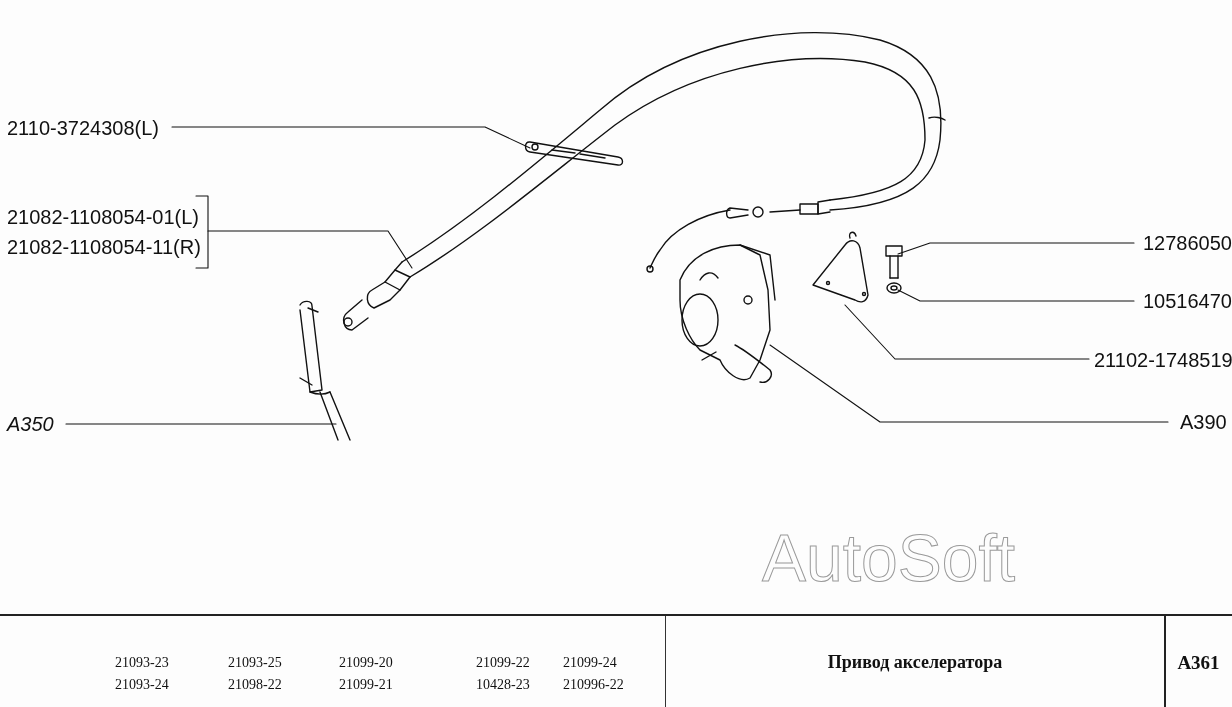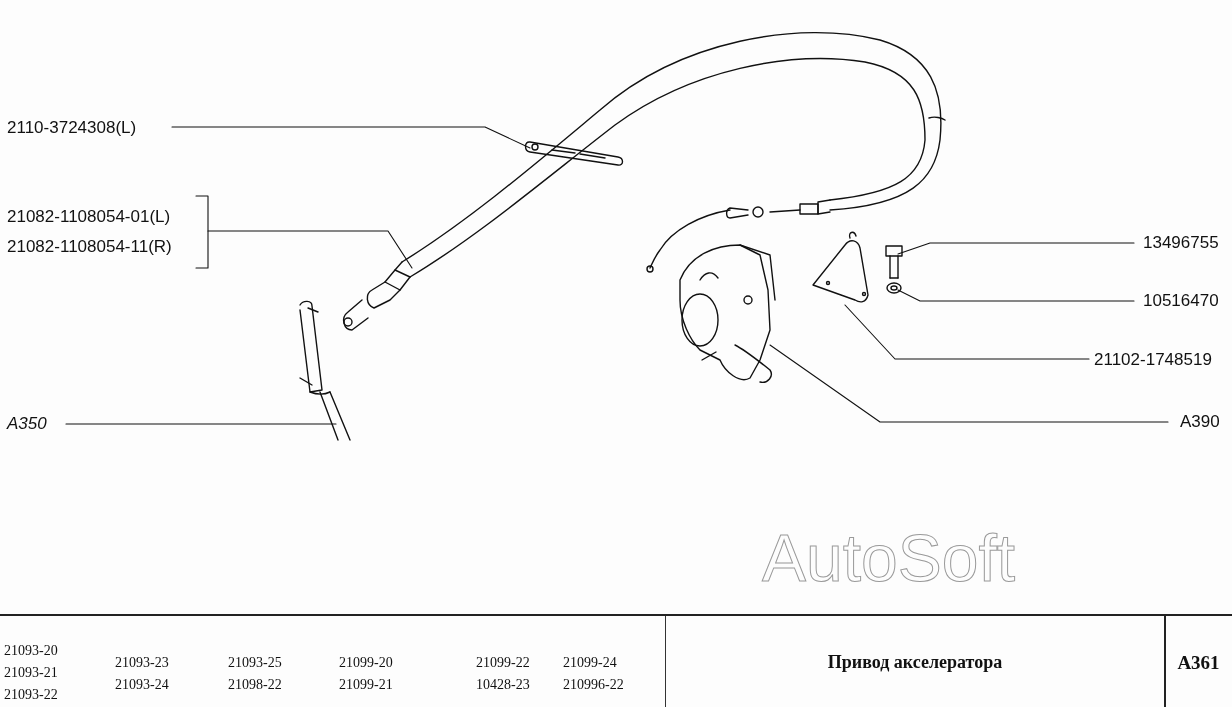--- a/index.html
+++ b/index.html
@@ -2,21 +2,21 @@
 <html><head>
   <meta charset="utf-8">
   <style>
     html, body { margin: 0; padding: 0; }
     body {
       width: 1232px; height: 707px; position: relative; overflow: hidden;
       background: #fdfdfd; color: #111;
       font-family: "Liberation Sans", sans-serif;
     }
     .label {
-      position: absolute; font-size: 17px; line-height: 20px; color: #111;
+      position: absolute; font-size: 20px; line-height: 20px; color: #111;
       white-space: nowrap; font-family: "Liberation Sans", sans-serif;
     }
     svg.drawing { position: absolute; left: 0; top: 0; }
     .watermark {
       position: absolute; left: 762px; top: 526px;
       font-family: "Liberation Sans", sans-serif; font-size: 66px; line-height: 64px;
       color: #fdfdfd; -webkit-text-stroke: 1px #9a9a9a; letter-spacing: 0px;
     }
     .footer {
       position: absolute; left: 0; top: 614px; width: 1232px; height: 93px;
@@ -129,34 +129,29 @@
       <ellipse cx="894" cy="288" rx="3" ry="2"></ellipse>
     </g>
   </g>
 </svg>
 
 <div class="label" style="left:7px;top:118px;">2110-3724308(L)</div>
 <div class="label" style="left:7px;top:207px;">21082-1108054-01(L)</div>
 <div class="label" style="left:7px;top:237px;text-align:right;">21082-1108054-11(R)</div>
 <div class="label" style="left:7px;top:414px;font-style:italic;">A350</div>
 
-<div class="label" style="left:1143px;top:233px;">13496755</div>
+<div class="label" style="left:1143px;top:233px;">12786050</div>
 <div class="label" style="left:1143px;top:291px;">10516470</div>
 <div class="label" style="left:1094px;top:350px;">21102-1748519</div>
 <div class="label" style="left:1180px;top:412px;">A390</div>
 
 <div class="watermark">AutoSoft</div>
 
 <div class="footer">
   <div class="models">
-    <div class="col" style="left:4px;top:24px;">
-      <div>21093-20</div>
-      <div>21093-21</div>
-      <div>21093-22</div>
-    </div>
     <div class="col" style="left:115px;top:36px;">
       <div>21093-23</div>
       <div>21093-24</div>
     </div>
     <div class="col" style="left:228px;top:36px;">
       <div>21093-25</div>
       <div>21098-22</div>
     </div>
     <div class="col" style="left:339px;top:36px;text-align:right;">
       <div>21099-20</div>

